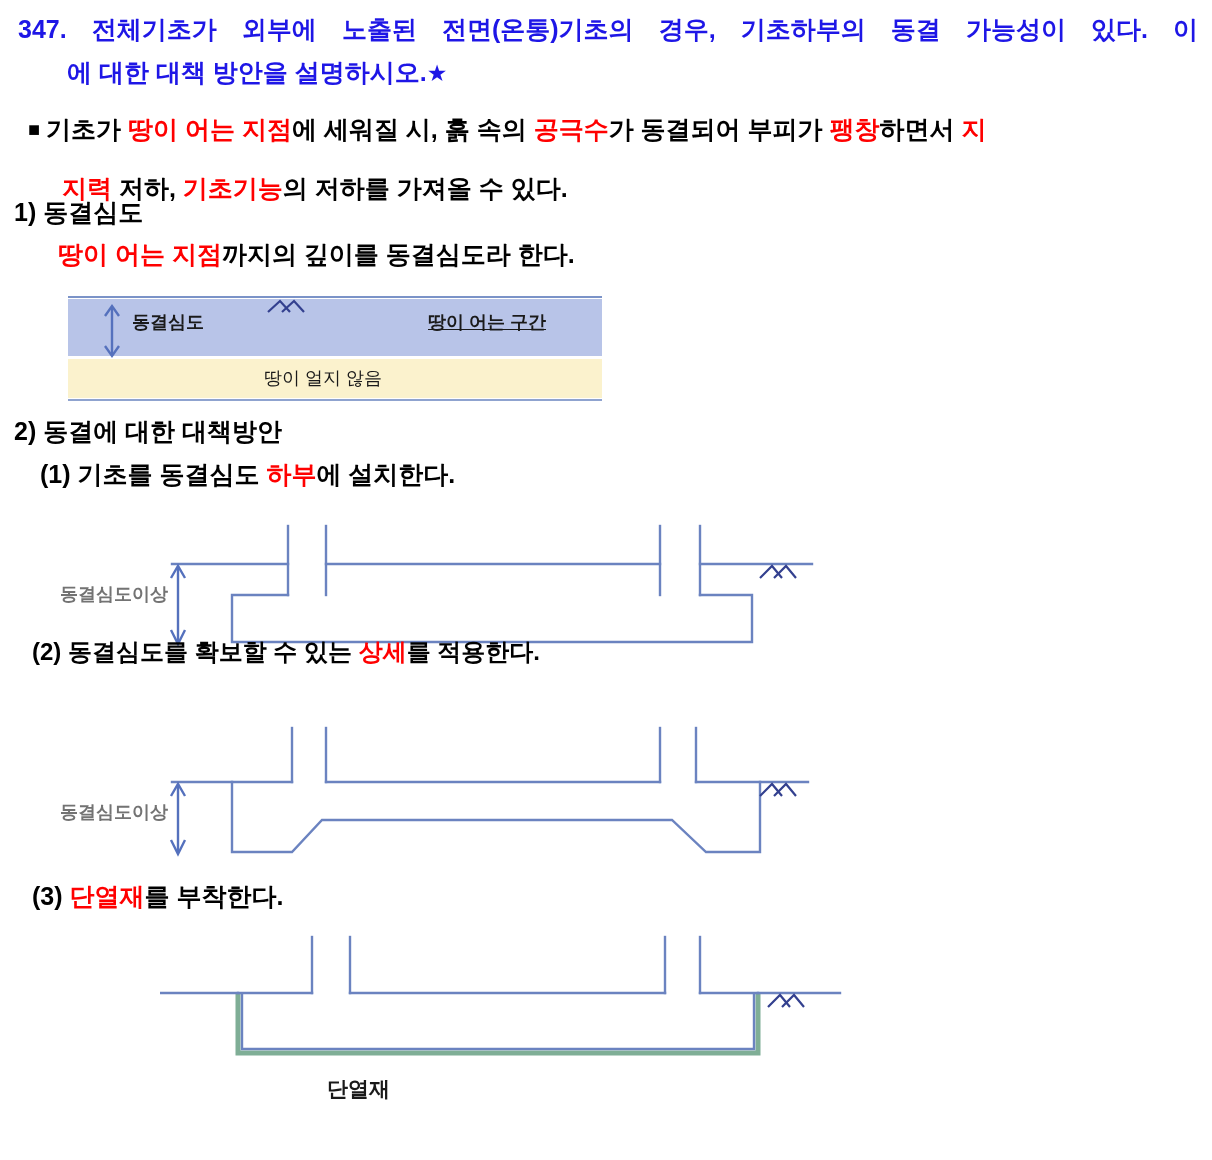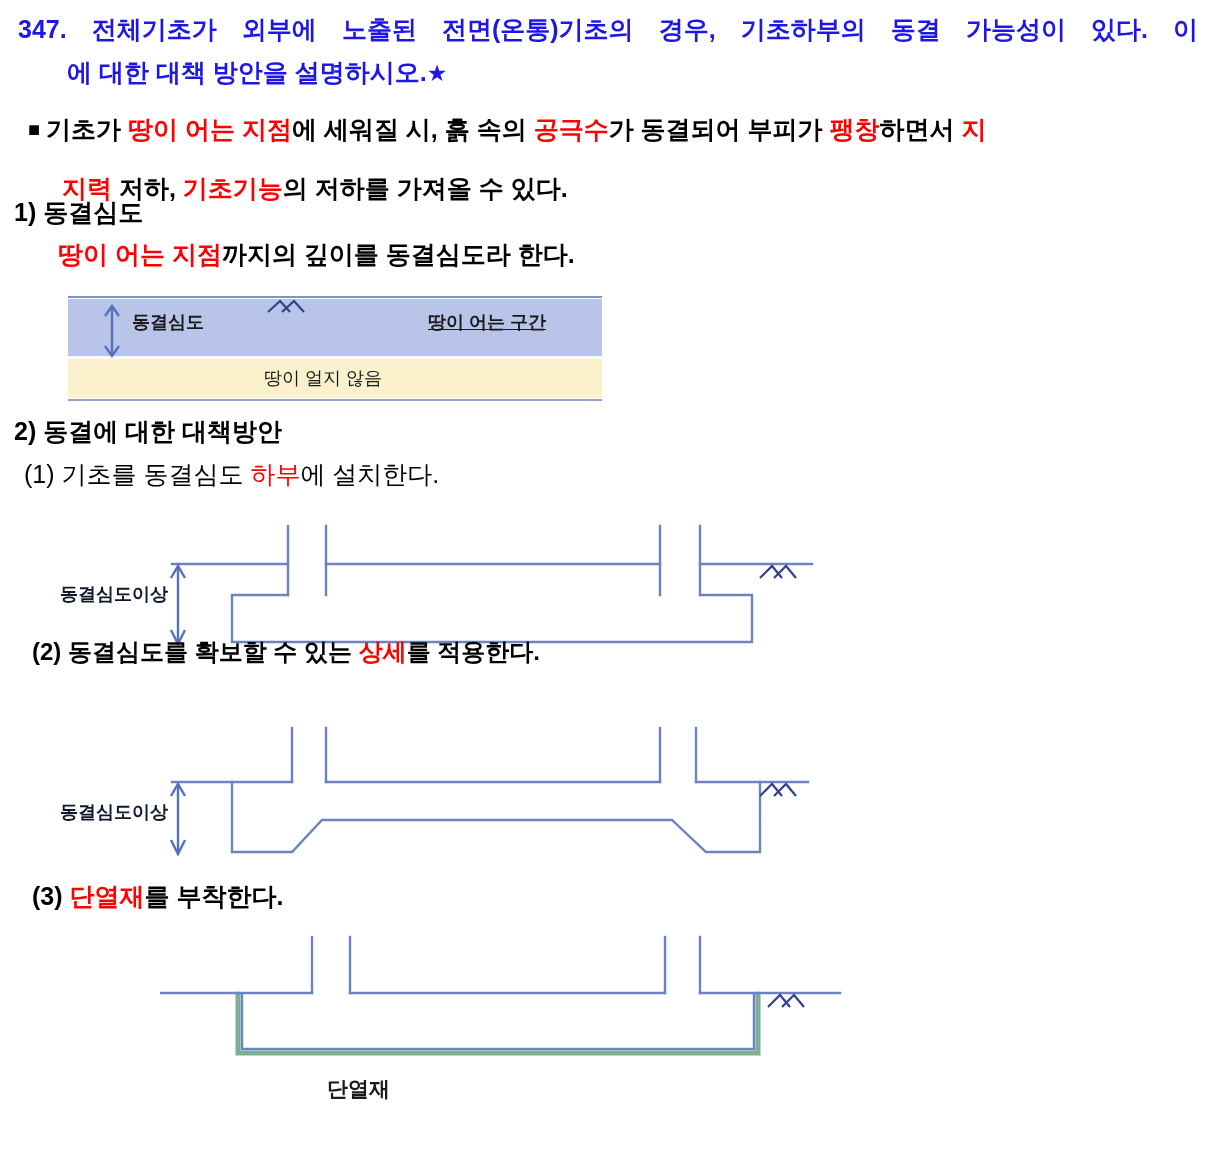--- a/index.html
+++ b/index.html
@@ -87,24 +87,24 @@
   .h-2 {
     position: absolute;
     left: 14px;
     top: 415px;
     font-size: 25px;
     font-weight: 700;
     white-space: nowrap;
   }
   .h-2-1 {
     position: absolute;
-    left: 24px;
+    left: 40px;
     top: 458px;
     font-size: 25px;
-    font-weight: 400;
+    font-weight: 700;
     white-space: nowrap;
   }
   .h-2-2 {
     position: absolute;
     left: 32px;
     top: 636px;
     font-size: 24px;
     font-weight: 700;
     white-space: nowrap;
   }
@@ -172,21 +172,21 @@
     white-space: nowrap;
   }
   .soil-svg { position:absolute; left:0; top:0; }
 
   
   .fig { position: absolute; }
   .fig-label {
     position: absolute;
     font-size: 18px;
     font-weight: 700;
-    color: #0f172a;
+    color: #737373;
     white-space: nowrap;
   }
 
   .fig1 { left: 60px; top: 520px; width: 800px; height: 140px; }
   .fig1-label { left: 0px; top: 62px; }
 
   .fig2 { left: 60px; top: 712px; width: 800px; height: 155px; }
   .fig2-label { left: 0px; top: 88px; }
 
   .fig3 { left: 160px; top: 925px; width: 720px; height: 150px; }

